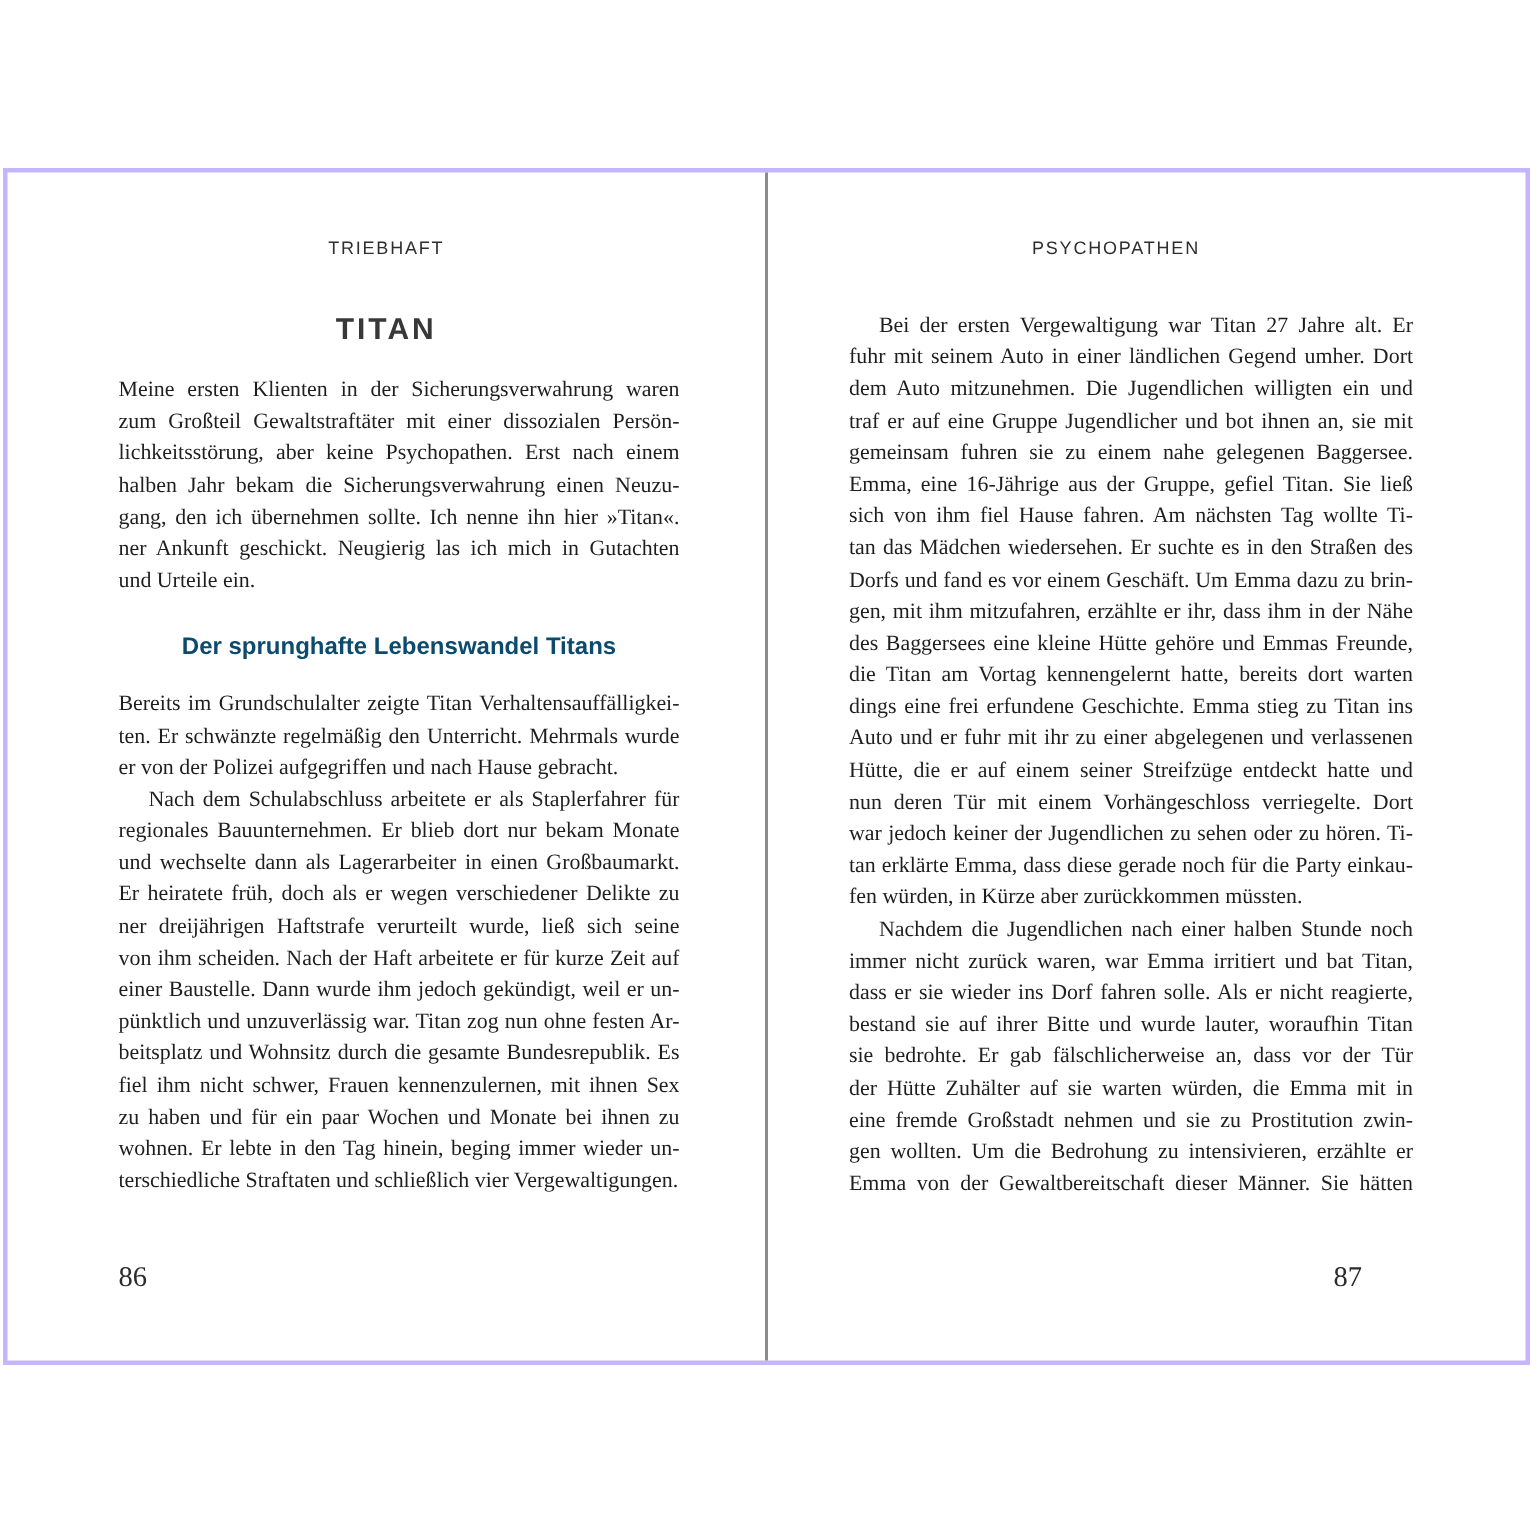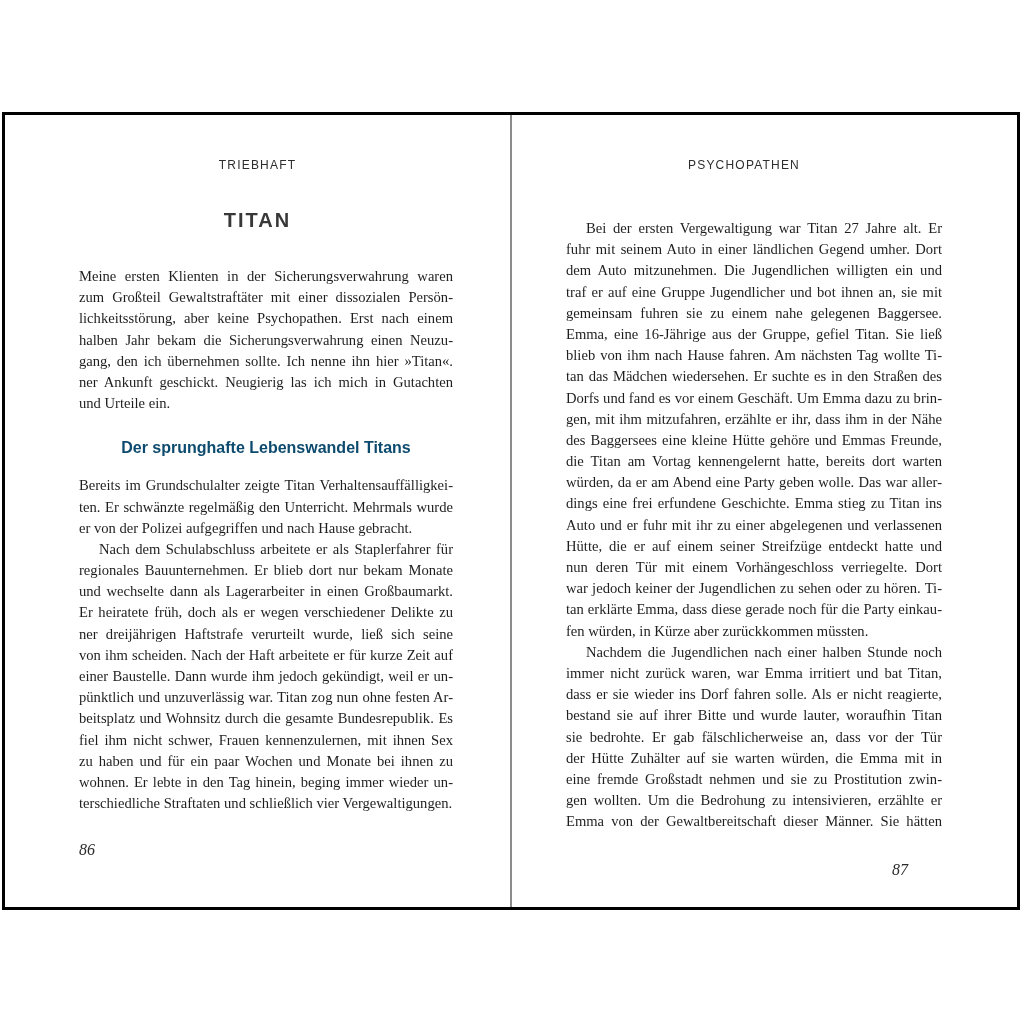--- a/index.html
+++ b/index.html
@@ -10,21 +10,21 @@
     height: 1024px;
     overflow: hidden;
     font-family: "Liberation Serif", "DejaVu Serif", serif;
   }
   .spread {
     position: absolute;
     left: 2px;
     top: 112px;
     width: 1018px;
     height: 798px;
-    border: 3px solid #000000;
+    border: 3px solid #c4b5fd;
     box-sizing: border-box;
     background: #ffffff;
     display: flex;
   }
   .page {
     position: relative;
     height: 100%;
     box-sizing: border-box;
   }
   .page-left  { width: 505px; }
@@ -51,26 +51,26 @@
     font-size: 20px;
     line-height: 24px;
     letter-spacing: 2px;
     color: #383838;
   }
   .body-text {
     color: #1e1e1e;
     font-size: 14.6px;
   }
   .page-left .body-text {
-    margin-top: 34px;
+    margin-top: 18px;
     margin-left: 74px;
     width: 374px;
   }
   .page-right .body-text {
-    margin-top: 46px;
+    margin-top: 35px;
     margin-left: 54px;
     width: 376px;
   }
   .paragraph { margin: 0; }
   .line {
     line-height: 21.2px;
     height: 21.2px;
     overflow: hidden;
     text-align: justify;
     text-align-last: justify;
@@ -84,26 +84,25 @@
     line-height: 20px;
     text-align: center;
     font-family: "Liberation Sans", "DejaVu Sans", sans-serif;
     font-weight: bold;
     font-size: 16px;
     color: #0c4a6e;
   }
   .page-number {
     position: absolute;
     top: 726px;
-    font-size: 16px;
+    font-size: 19px;
     color: #2b2b2b;
-    font-style: italic;
   }
   .page-number-left  { left: 74px; }
-  .page-number-right { right: 68px; text-align: right; margin-top: 20px; }
+  .page-number-right { right: 68px; text-align: right; }
 </style>
 </head>
 <body>
 
 <div class="spread">
 
   <div class="page page-left">
     <div class="running-head">TRIEBHAFT</div>
     <div class="chapter-title">TITAN</div>
     <div class="body-text" id="left-body">
@@ -146,27 +145,26 @@
   <div class="page page-right">
     <div class="running-head">PSYCHOPATHEN</div>
     <div class="body-text" id="right-body">
         <div class="paragraph">
           <div class="line indent">Bei der ersten Vergewaltigung war Titan 27 Jahre alt. Er</div>
           <div class="line">fuhr mit seinem Auto in einer ländlichen Gegend umher. Dort</div>
           <div class="line">dem Auto mitzunehmen. Die Jugendlichen willigten ein und</div>
           <div class="line">traf er auf eine Gruppe Jugendlicher und bot ihnen an, sie mit</div>
           <div class="line">gemeinsam fuhren sie zu einem nahe gelegenen Baggersee.</div>
           <div class="line">Emma, eine 16-Jährige aus der Gruppe, gefiel Titan. Sie ließ</div>
-          <div class="line">blieb von ihm nach Hause fahren. Am nächsten Tag wollte Ti-</div>
+          <div class="line">sich von ihm fiel Hause fahren. Am nächsten Tag wollte Ti-</div>
           <div class="line">tan das Mädchen wiedersehen. Er suchte es in den Straßen des</div>
           <div class="line">Dorfs und fand es vor einem Geschäft. Um Emma dazu zu brin-</div>
           <div class="line">gen, mit ihm mitzufahren, erzählte er ihr, dass ihm in der Nähe</div>
           <div class="line">des Baggersees eine kleine Hütte gehöre und Emmas Freunde,</div>
           <div class="line">die Titan am Vortag kennengelernt hatte, bereits dort warten</div>
-          <div class="line">würden, da er am Abend eine Party geben wolle. Das war aller-</div>
           <div class="line">dings eine frei erfundene Geschichte. Emma stieg zu Titan ins</div>
           <div class="line">Auto und er fuhr mit ihr zu einer abgelegenen und verlassenen</div>
           <div class="line">Hütte, die er auf einem seiner Streifzüge entdeckt hatte und</div>
           <div class="line">nun deren Tür mit einem Vorhängeschloss verriegelte. Dort</div>
           <div class="line">war jedoch keiner der Jugendlichen zu sehen oder zu hören. Ti-</div>
           <div class="line">tan erklärte Emma, dass diese gerade noch für die Party einkau-</div>
           <div class="line last">fen würden, in Kürze aber zurückkommen müssten.</div>
         </div>
         <div class="paragraph">
           <div class="line indent">Nachdem die Jugendlichen nach einer halben Stunde noch</div>

